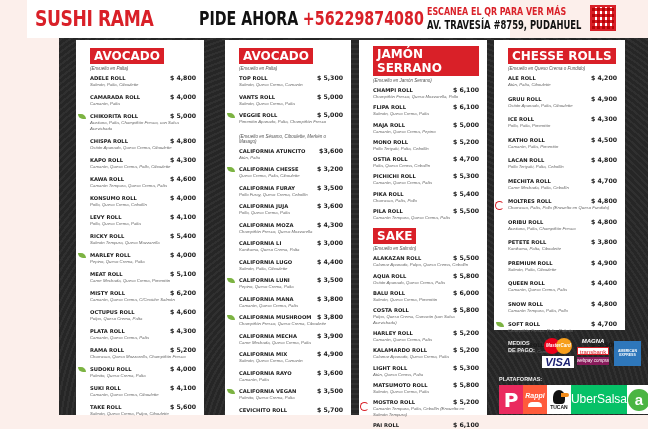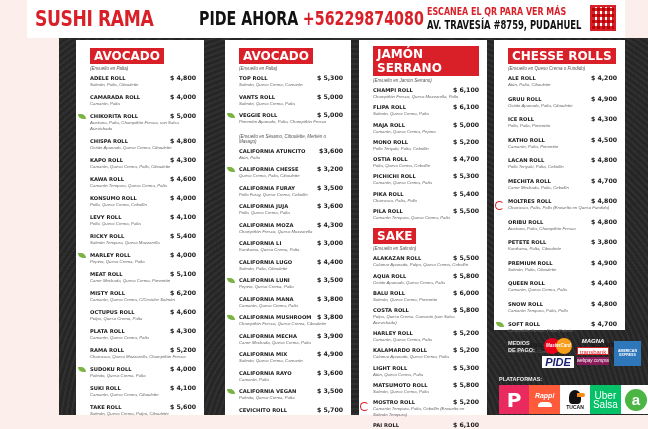--- a/index.html
+++ b/index.html
@@ -1,19 +1,19 @@
 <!DOCTYPE html>
 <html><head>
 <meta charset="utf-8">
 <style>
   * { box-sizing: border-box; margin: 0; padding: 0; }
   html, body { width: 648px; height: 429px; overflow: hidden; }
   body { background: #fcefeb; font-family: "Liberation Sans", sans-serif; position: relative; }
 
-  .header { position: absolute; left: 27px; top: 0; width: 598px; height: 38px; background: #ffffff; }
+  .header { position: absolute; left: 27px; top: 0; width: 483px; height: 38px; background: #ffffff; }
   .brand { position: absolute; left: 8px; top: 6px; font-family: "DejaVu Sans", sans-serif; font-weight: bold; font-size: 22px; color: #d92028; letter-spacing: -0.5px; transform: scaleX(0.78); transform-origin: left center; white-space: nowrap; }
   .order { position: absolute; left: 172px; top: 7px; font-family: "DejaVu Sans", sans-serif; font-weight: bold; font-size: 19px; white-space: nowrap; transform: scaleX(0.75); transform-origin: left center; }
   .order .lbl { color: #111; }
   .order .phone { color: #d92028; margin-left: 6px; }
   .scan { position: absolute; left: 400px; top: 5px; font-family: "DejaVu Sans", sans-serif; font-weight: bold; font-size: 11px; color: #d92028; white-space: nowrap; transform: scaleX(0.72); transform-origin: left center; }
   .addr { position: absolute; left: 400px; top: 18px; font-family: "DejaVu Sans", sans-serif; font-weight: bold; font-size: 12px; color: #111; white-space: nowrap; transform: scaleX(0.70); transform-origin: left center; }
   .qr { position: absolute; left: 563px; top: 5px; width: 26px; height: 26px; border: 2px solid #d92028; background:
       repeating-linear-gradient(90deg, #d92028 0 3px, #fff 3px 5px),
       repeating-linear-gradient(0deg, #d92028 0 3px, #fff 3px 6px); background-blend-mode: multiply; }
 
@@ -55,21 +55,21 @@
 
   .plat-label { position: absolute; left: 5px; top: 42px; color: #eee; font-size: 5.5px; font-weight: bold; }
   .platforms { position: absolute; left: 5px; top: 51px; width: 152px; height: 29px; display: flex; }
   .plat { flex: 1; height: 29px; position: relative; display: flex; align-items: center; justify-content: center; color: #fff; font-weight: bold; }
   .p-pedidos { background: #ea2a5e; font-size: 20px; font-family: "DejaVu Sans", sans-serif; }
   .p-rappi { background: #ff5b3b; font-size: 7px; font-style: italic; flex-direction: column; }
   .p-rappi .m { width: 14px; height: 5px; background: #fff; border-radius: 5px 5px 1px 1px; margin-top: 3px; }
   .p-tucan { background: #ffffff; color: #111; font-size: 5px; flex-direction: column; }
   .p-tucan .bird { width: 12px; height: 14px; background: #111; border-radius: 50% 50% 30% 30%; position: relative; }
   .p-tucan .beak { position: absolute; left: 8px; top: 3px; width: 8px; height: 4px; background: #f28c1b; border-radius: 0 4px 4px 0; }
-  .p-uber { background: #06c167; font-size: 10px; line-height: 9px; flex-direction: column; font-family: "Liberation Sans", sans-serif; font-weight: normal; text-align: center; }
+  .p-uber { background: #06c167; font-size: 12px; line-height: 9px; flex-direction: row; font-family: "Liberation Sans", sans-serif; font-weight: normal; text-align: center; }
   .p-a { background: #ffffff; }
   .p-a .circ { width: 22px; height: 22px; border-radius: 50%; background: #4bb543; color: #fff; font-size: 15px; text-align: center; line-height: 21px; }
 </style>
 </head>
 <body>
 
 <div class="header">
   <div class="brand">SUSHI RAMA</div>
   <div class="order">
     <span class="lbl">PIDE AHORA</span><span class="phone">+56229874080</span>
@@ -366,21 +366,21 @@
         <div class="price">$ 6,100</div>
       </div></div>
 
   <div class="payments">
     <div class="pay-label">MEDIOS DE PAGO:</div>
     <div class="mc">
         <div class="r"></div>
         <div class="o"></div>
         <div class="t">MasterCard</div>
       </div>
-    <div class="visa">PIDE</div>
+    <div class="visa">VISA</div>
     <div class="magna">MAGNA</div>
     <div class="transbank">transbank</div>
     <div class="webpay">webpay compra</div>
     <div class="amex">AMERICAN EXPRESS</div>
 
     <div class="plat-label">PLATAFORMAS:</div>
     <div class="platforms">
       <div class="plat p-pedidos">
           <span>P</span>
         </div>

